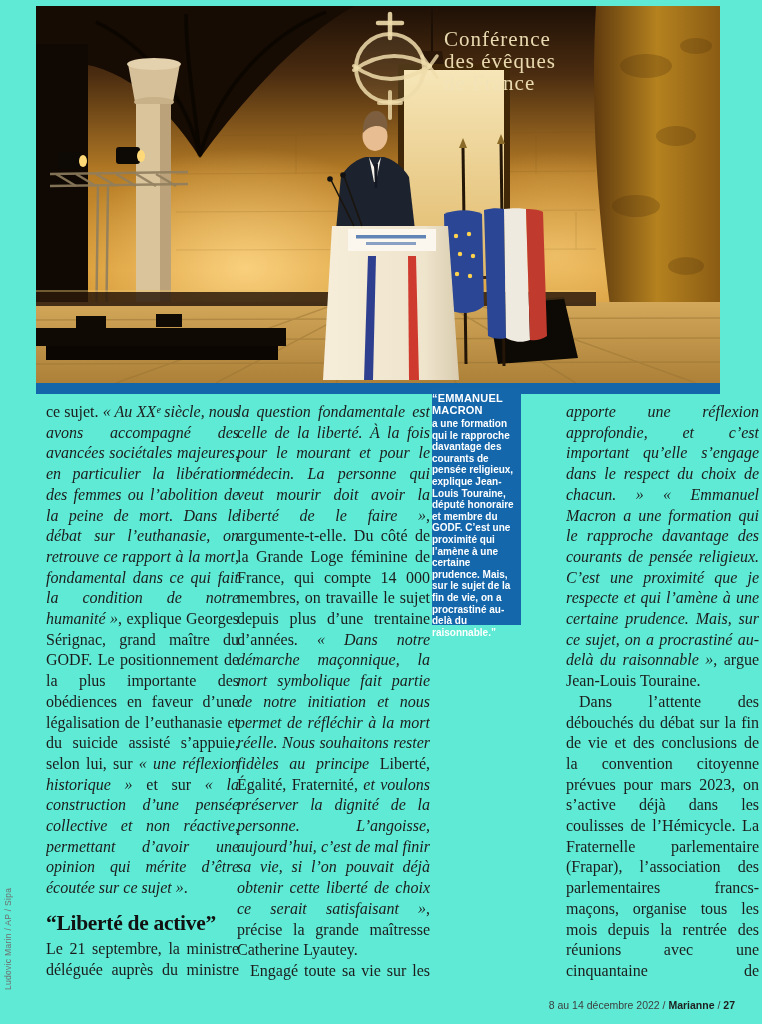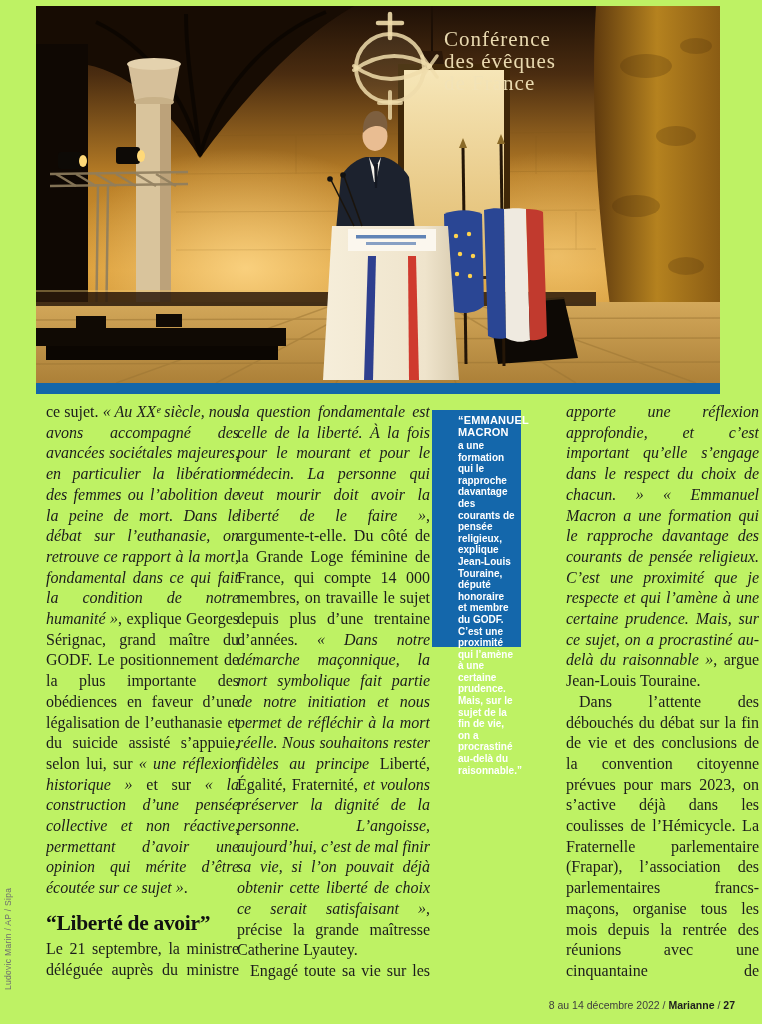--- a/index.html
+++ b/index.html
@@ -1,36 +1,36 @@
 <!DOCTYPE html>
 <html lang="fr"><head>
 <meta charset="utf-8">
 <style>
   html,body{margin:0;padding:0;}
   body{width:762px;height:1024px;background:#ffffff;position:relative;overflow:hidden;
        font-family:"Liberation Serif","DejaVu Serif",serif;}
-  .page{position:absolute;inset:0;background:#bef264;}
+  .page{position:absolute;inset:0;background:#5eead4;}
 
   
   .photo{position:absolute;left:36px;top:6px;width:684px;height:377px;margin:0;overflow:hidden;
          background:#7a4d16;}
   .photo svg{display:block;}
 
   
   .divider-bar{position:absolute;left:36px;top:383px;width:684px;height:11px;background:#1366a9;}
 
   
   .photo-credit{position:absolute;left:3px;top:858px;height:132px;
     writing-mode:vertical-rl;transform:rotate(180deg);
     font-family:"Liberation Sans","DejaVu Sans",sans-serif;font-size:8.5px;color:#6f6f6f;
     letter-spacing:.3px;white-space:nowrap;}
 
   
-  .pull-quote{position:absolute;left:432px;top:410px;width:89px;height:237px;box-sizing:border-box;
-    background:#1467ab;color:#fff;padding:4px 6px 6px 26px;
+  .pull-quote{position:absolute;left:432px;top:388px;width:89px;height:237px;box-sizing:border-box;
+    background:#1467ab;color:#fff;padding:4px 6px 6px 0;
     font-family:"Liberation Sans","DejaVu Sans",sans-serif;font-weight:700;}
   .pq-name{font-size:11px;line-height:12px;letter-spacing:.2px;margin-bottom:2px;}
   .pq-body{font-size:10px;line-height:11.6px;}
 
   
   .col{position:absolute;top:402px;width:193px;height:578px;overflow:hidden;
        font-size:16px;line-height:20.7px;color:#1c1c1c;text-align:justify;hyphens:auto;}
   .col1{left:46px;} .col2{left:237px;} .col3{left:534px;margin-left:32px;}
   .col p{margin:0;}
   .col p.ind{text-indent:13px;}
@@ -249,21 +249,21 @@
 
   <div class="divider-bar"></div>
 
   <aside class="pull-quote">
     <div class="pq-name">“EMMANUEL MACRON</div>
     <div class="pq-body">a une formation qui le rapproche davantage des courants de pensée religieux, explique Jean-Louis Touraine, député honoraire et membre du GODF. C’est une proximité qui l’amène à une certaine prudence. Mais, sur le sujet de la fin de vie, on a procrastiné au-delà du raisonnable.”</div>
   </aside>
 
   <div class="col col1">
       <p><span>ce sujet. </span><i>« Au XXᵉ siècle, nous avons accompagné des avancées sociétales majeures, en particulier la libération des femmes ou l’abolition de la peine de mort. Dans le débat sur l’euthanasie, on retrouve ce rapport à la mort, fondamental dans ce qui fait la condition de notre humanité »</i><span>, explique Georges Sérignac, grand maître du GODF. Le positionnement de la plus importante des obédiences en faveur d’une légalisation de l’euthanasie et du suicide assisté s’appuie, selon lui, sur </span><i>« une réflexion historique »</i><span> et sur </span><i>« la construction d’une pensée collective et non réactive, permettant d’avoir une opinion qui mérite d’être écoutée sur ce sujet »</i><span>.</span></p>
-      <h2 class="col-h">“Liberté de avoir”</h2>
+      <h2 class="col-h">“Liberté de active”</h2>
       <p><span>Le 21 septembre, la ministre déléguée auprès du ministre de la Santé, Agnès Firmin-Le Bodo, chargée de mener une grande partie des concertations sur le chantier de la fin de vie, a d’ailleurs accueilli les représentants des principales obédiences françaises. </span></p>
     </div>
   <div class="col col2">
       <p><i>la question fondamentale est celle de la liberté. À la fois pour le mourant et pour le médecin. La personne qui veut mourir doit avoir la liberté de le faire »</i><span>, argumente-t-elle. Du côté de la Grande Loge féminine de France, qui compte 14 000 membres, on travaille le sujet depuis plus d’une trentaine d’années. </span><i>« Dans notre démarche maçonnique, la mort symbolique fait partie de notre initiation et nous permet de réfléchir à la mort réelle. Nous souhaitons rester fidèles au principe </i><span>Liberté, Égalité, Fraternité, </span><i>et voulons préserver la dignité de la personne. L’angoisse, aujourd’hui, c’est de mal finir sa vie, si l’on pouvait déjà obtenir cette liberté de choix ce serait satisfaisant »</i><span>, précise la grande maîtresse Catherine Lyautey.</span></p>
       <p class="ind"><span>Engagé toute sa vie sur les questions bioéthiques, le député honoraire et membre du GODF Jean-Louis Touraine a longtemps été président du groupe d’études sur la fin de vie à l’Assemblée. Celui-ci avait proposé dès 2017 l’ouverture à une « assistance médicalisée active à mourir ». Le professeur émérite de médecine </span></p>
     </div>
   <div class="col col3">
       <p><i>apporte une réflexion approfondie, et c’est important qu’elle s’engage dans le respect du choix de chacun. » « Emmanuel Macron a une formation qui le rapproche davantage des courants de pensée religieux. C’est une proximité que je respecte et qui l’amène à une certaine prudence. Mais, sur ce sujet, on a procrastiné au-delà du raisonnable »</i><span>, argue Jean-Louis Touraine.</span></p>
       <p class="ind"><span>Dans l’attente des débouchés du débat sur la fin de vie et des conclusions de la convention citoyenne prévues pour mars 2023, on s’active déjà dans les coulisses de l’Hémicycle. La Fraternelle parlementaire (Frapar), l’association des parlementaires francs-maçons, organise tous les mois depuis la rentrée des réunions avec une cinquantaine de parlementaires actifs. </span></p>
     </div>

